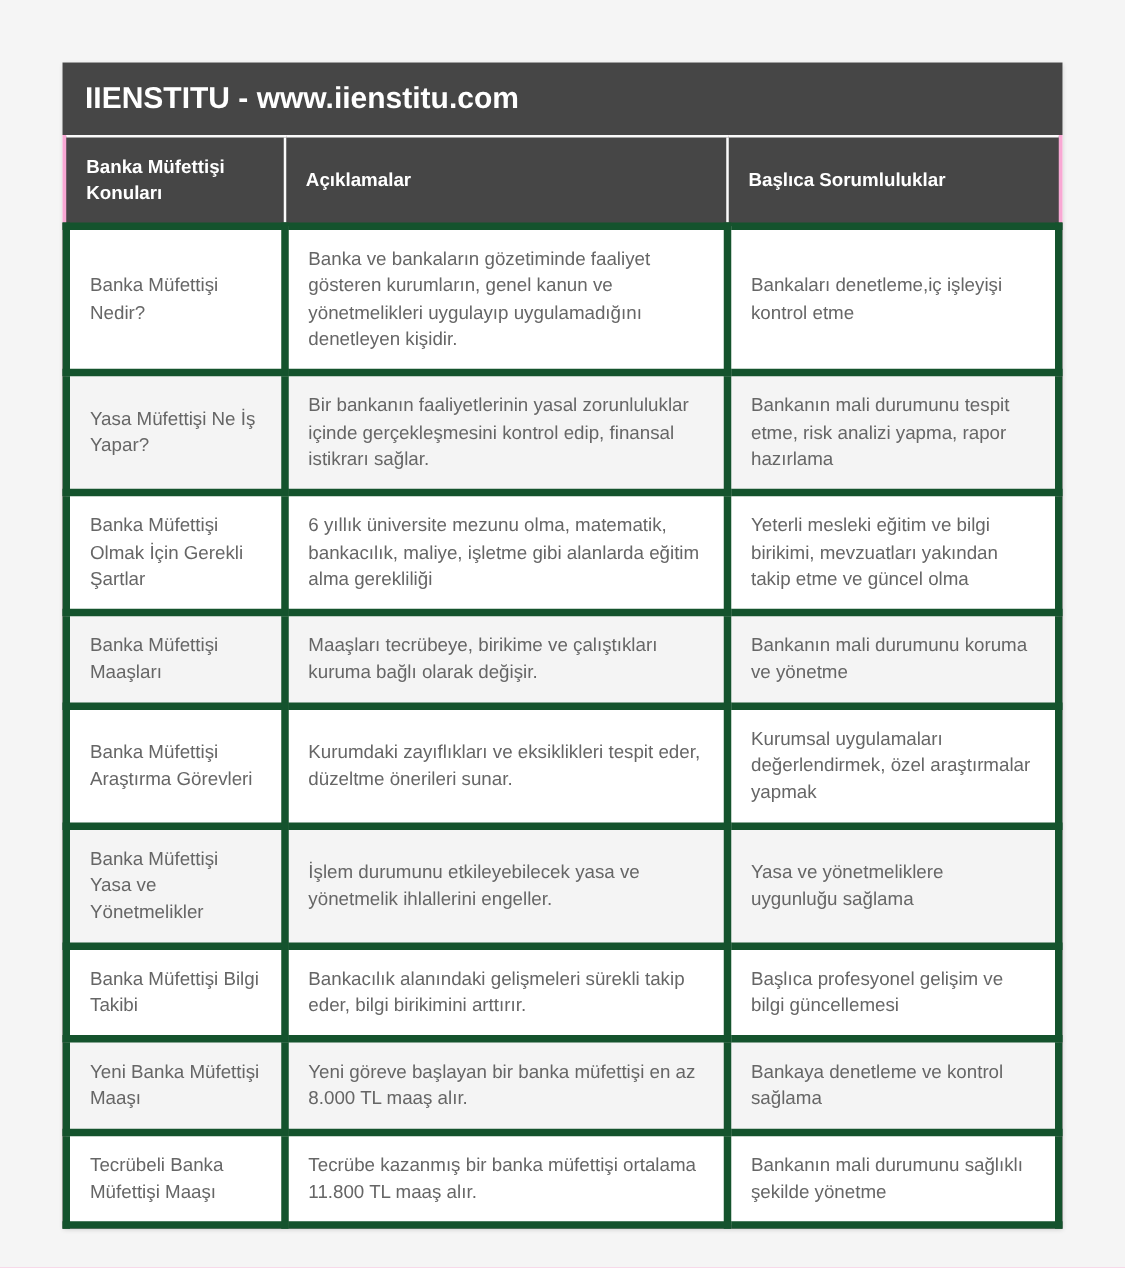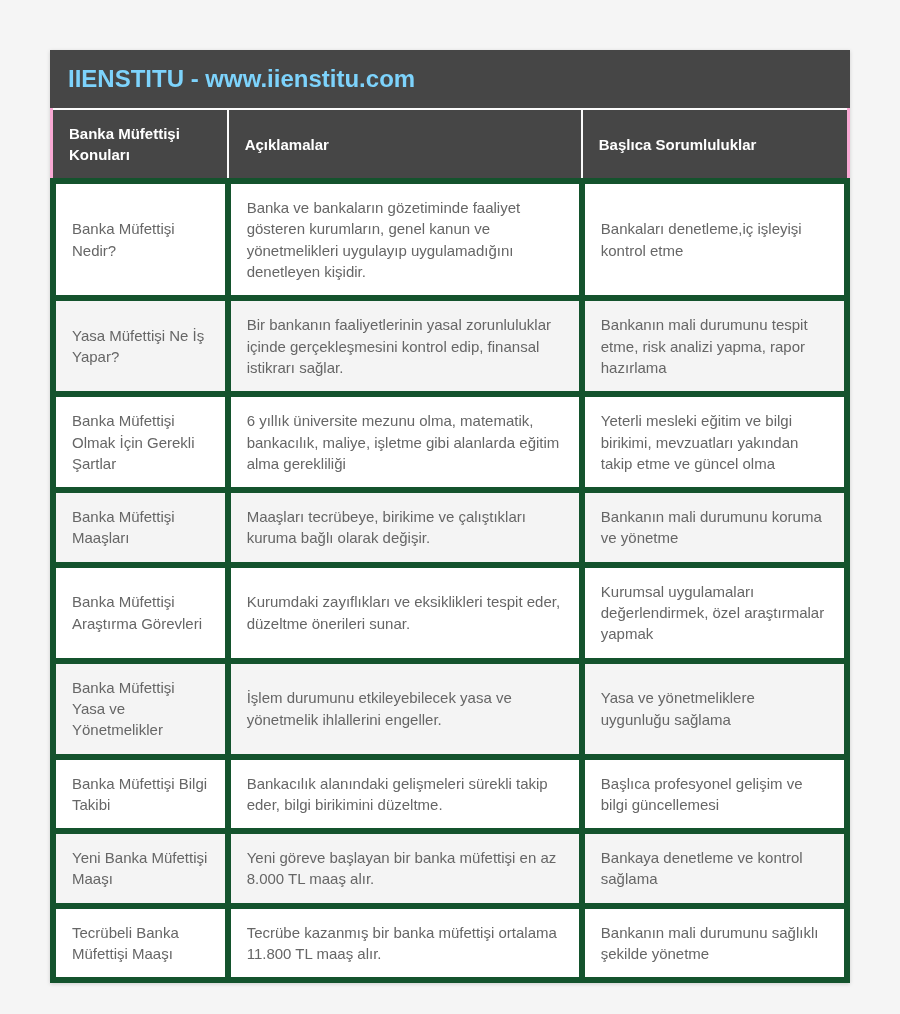--- a/index.html
+++ b/index.html
@@ -16,21 +16,21 @@
     padding-top: 50px;
   }
   .card {
     width: 800px;
     margin: 0 auto;
     box-shadow: 0 1px 4px rgba(0,0,0,0.16);
     background: #ffffff;
   }
   .title-bar {
     background: #464646;
-    color: #7dd3fc;
+    color: #ffffff;
     font-size: 24px;
     font-weight: 700;
     padding: 13px 18px 14px 18px;
     line-height: 1.3;
   }
   table.info {
     width: 100%;
     border-collapse: collapse;
     table-layout: fixed;
     background: #f9a8d4;
@@ -112,21 +112,21 @@
           <td>Kurumdaki zayıflıkları ve eksiklikleri tespit eder, düzeltme önerileri sunar.</td>
           <td>Kurumsal uygulamaları değerlendirmek, özel araştırmalar yapmak</td>
         </tr>
         <tr>
           <td>Banka Müfettişi Yasa ve Yönetmelikler</td>
           <td>İşlem durumunu etkileyebilecek yasa ve yönetmelik ihlallerini engeller.</td>
           <td>Yasa ve yönetmeliklere uygunluğu sağlama</td>
         </tr>
         <tr>
           <td>Banka Müfettişi Bilgi Takibi</td>
-          <td>Bankacılık alanındaki gelişmeleri sürekli takip eder, bilgi birikimini düzeltme.</td>
+          <td>Bankacılık alanındaki gelişmeleri sürekli takip eder, bilgi birikimini arttırır.</td>
           <td>Başlıca profesyonel gelişim ve bilgi güncellemesi</td>
         </tr>
         <tr>
           <td>Yeni Banka Müfettişi Maaşı</td>
           <td>Yeni göreve başlayan bir banka müfettişi en az 8.000 TL maaş alır.</td>
           <td>Bankaya denetleme ve kontrol sağlama</td>
         </tr>
         <tr>
           <td>Tecrübeli Banka Müfettişi Maaşı</td>
           <td>Tecrübe kazanmış bir banka müfettişi ortalama 11.800 TL maaş alır.</td>

